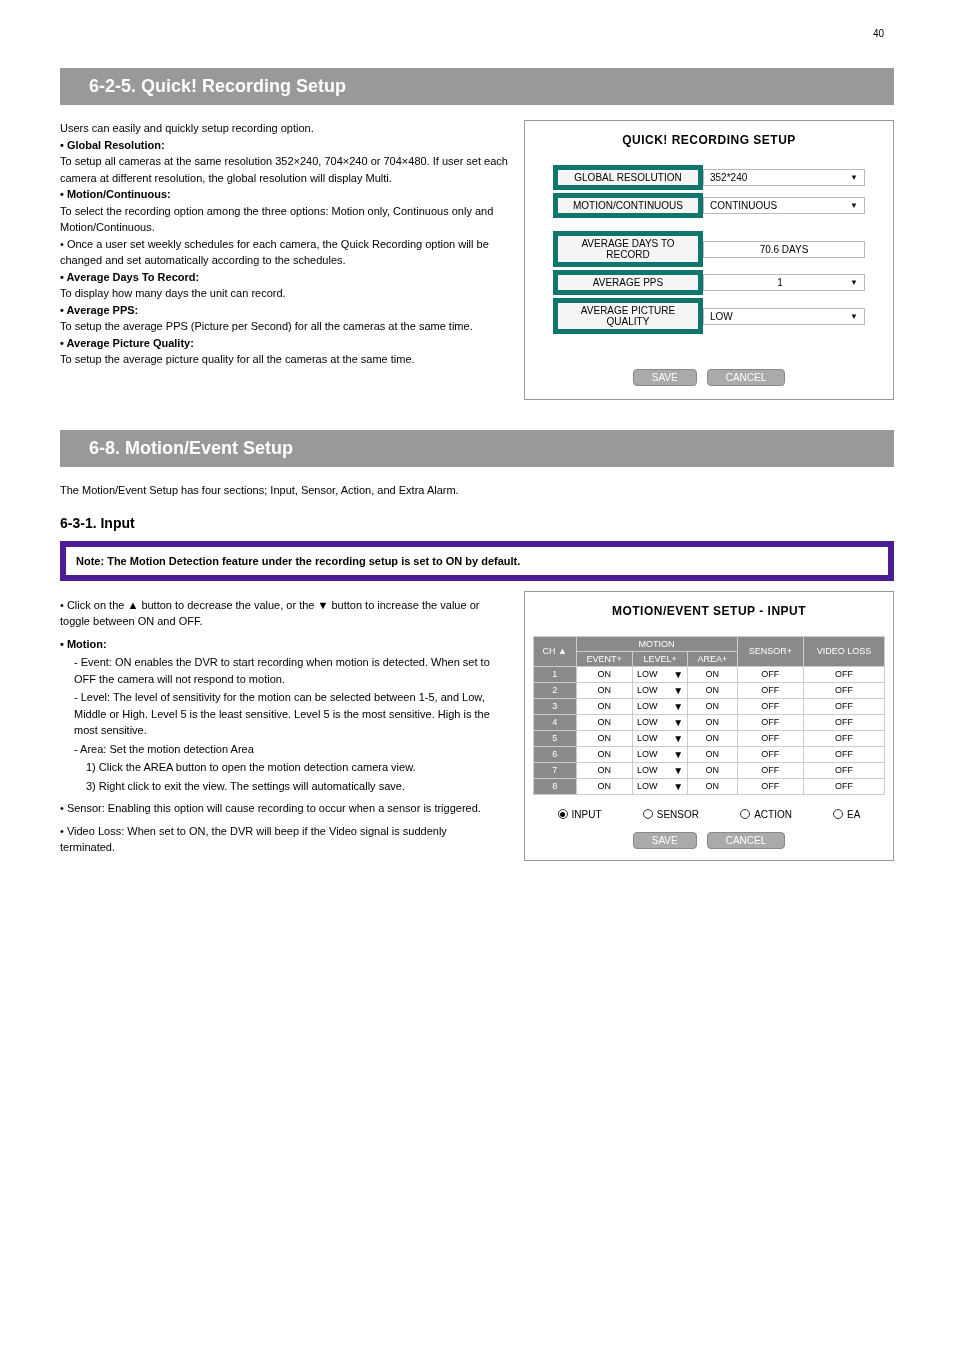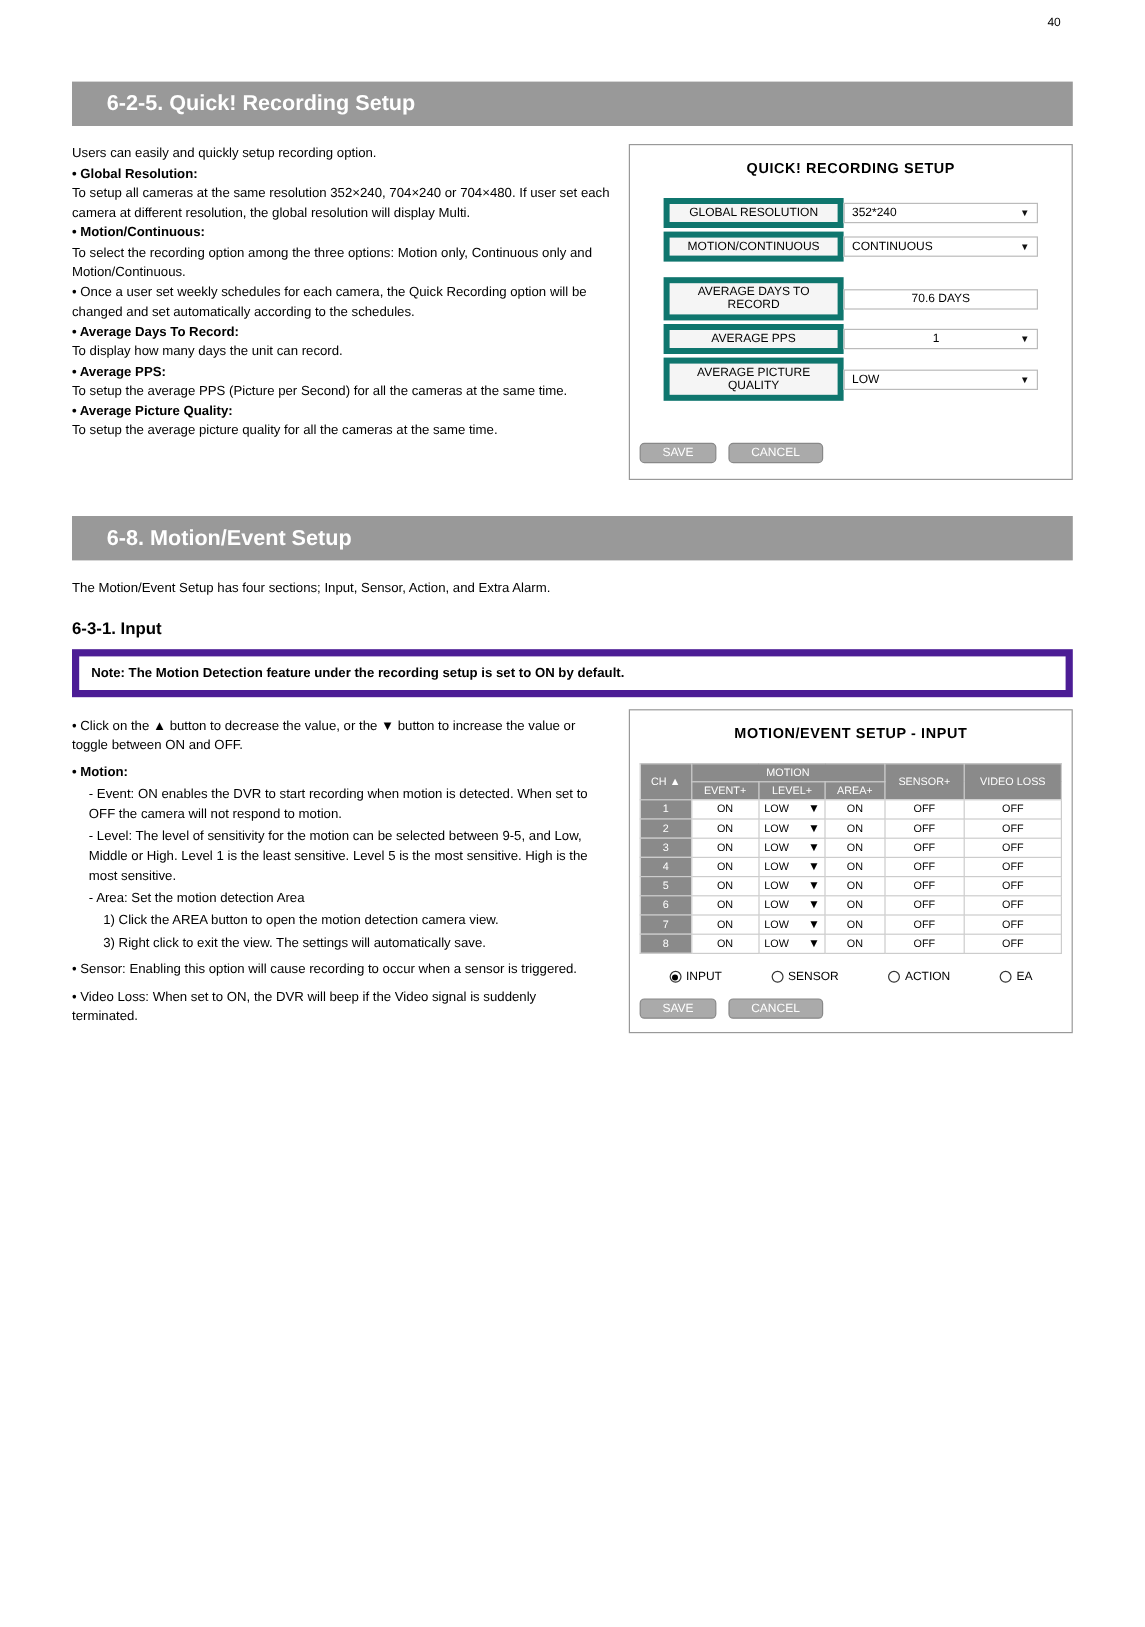--- a/index.html
+++ b/index.html
@@ -14,21 +14,21 @@
   }
   .page {
     padding: 60px 60px 40px 60px;
   }
   .page-num {
     font-size: 10px;
     margin-bottom: 10px;
     text-align: right;
     padding-right: 0;
     position: absolute;
-    top: 14px;
+    top: 28px;
     right: 70px;
   }
   .section-title {
     background: #999;
     color: #fff;
     font-size: 18px;
     font-weight: bold;
     padding: 8px 29px;
     margin: 8px 0 15px 0;
   }
@@ -81,21 +81,21 @@
     font-size: 10px;
   }
   .field-value.center { justify-content: center; }
   .drop-arrow {
     font-size: 8px;
     color: #111;
   }
   .gap { height: 10px; }
   .panel-footer {
     display: flex;
-    justify-content: flex-start;
+    justify-content: center;
     gap: 10px;
     margin: 35px 0 5px 0;
   }
   .panel-footer.motion {
     margin: 6px 0 3px 0;
   }
   .pill-btn {
     background: #aaa;
     color: #fff;
     border: 1px solid #888;
@@ -251,21 +251,21 @@
   <div class="bullets" style="margin-bottom:8px">The Motion/Event Setup has four sections; Input, Sensor, Action, and Extra Alarm.</div>
   <div style="font-weight:bold;font-size:14px;margin:16px 0 8px 0">6-3-1. Input</div>
 
   <div class="note-box">Note: The Motion Detection feature under the recording setup is set to ON by default.</div>
 
   <div class="below-row">
     <div class="below-left bullets">
       <div class="lvl1">• Click on the ▲ button to decrease the value, or the ▼ button to increase the value or toggle between ON and OFF.</div>
       <div class="lvl1"><b>• Motion:</b></div>
       <div class="lvl2">- Event: ON enables the DVR to start recording when motion is detected. When set to OFF the camera will not respond to motion.</div>
-      <div class="lvl2">- Level: The level of sensitivity for the motion can be selected between 9-5, and Low, Middle or High. Level 1 is the least sensitive. Level 5 is the most sensitive. High is the most sensitive.</div>
+      <div class="lvl2">- Level: The level of sensitivity for the motion can be selected between 1-5, and Low, Middle or High. Level 5 is the least sensitive. Level 5 is the most sensitive. High is the most sensitive.</div>
       <div class="lvl2">- Area: Set the motion detection Area</div>
       <div class="lvl2" style="margin-left:26px">1) Click the AREA button to open the motion detection camera view.</div>
       <div class="lvl2" style="margin-left:26px">3) Right click to exit the view. The settings will automatically save.</div>
       <div class="lvl1">• Sensor: Enabling this option will cause recording to occur when a sensor is triggered.</div>
       <div class="lvl1">• Video Loss: When set to ON, the DVR will beep if the Video signal is suddenly terminated.</div>
     </div>
 
     <div class="right-col">
       <div class="panel">
         <div class="panel-title">MOTION/EVENT SETUP - INPUT</div>

